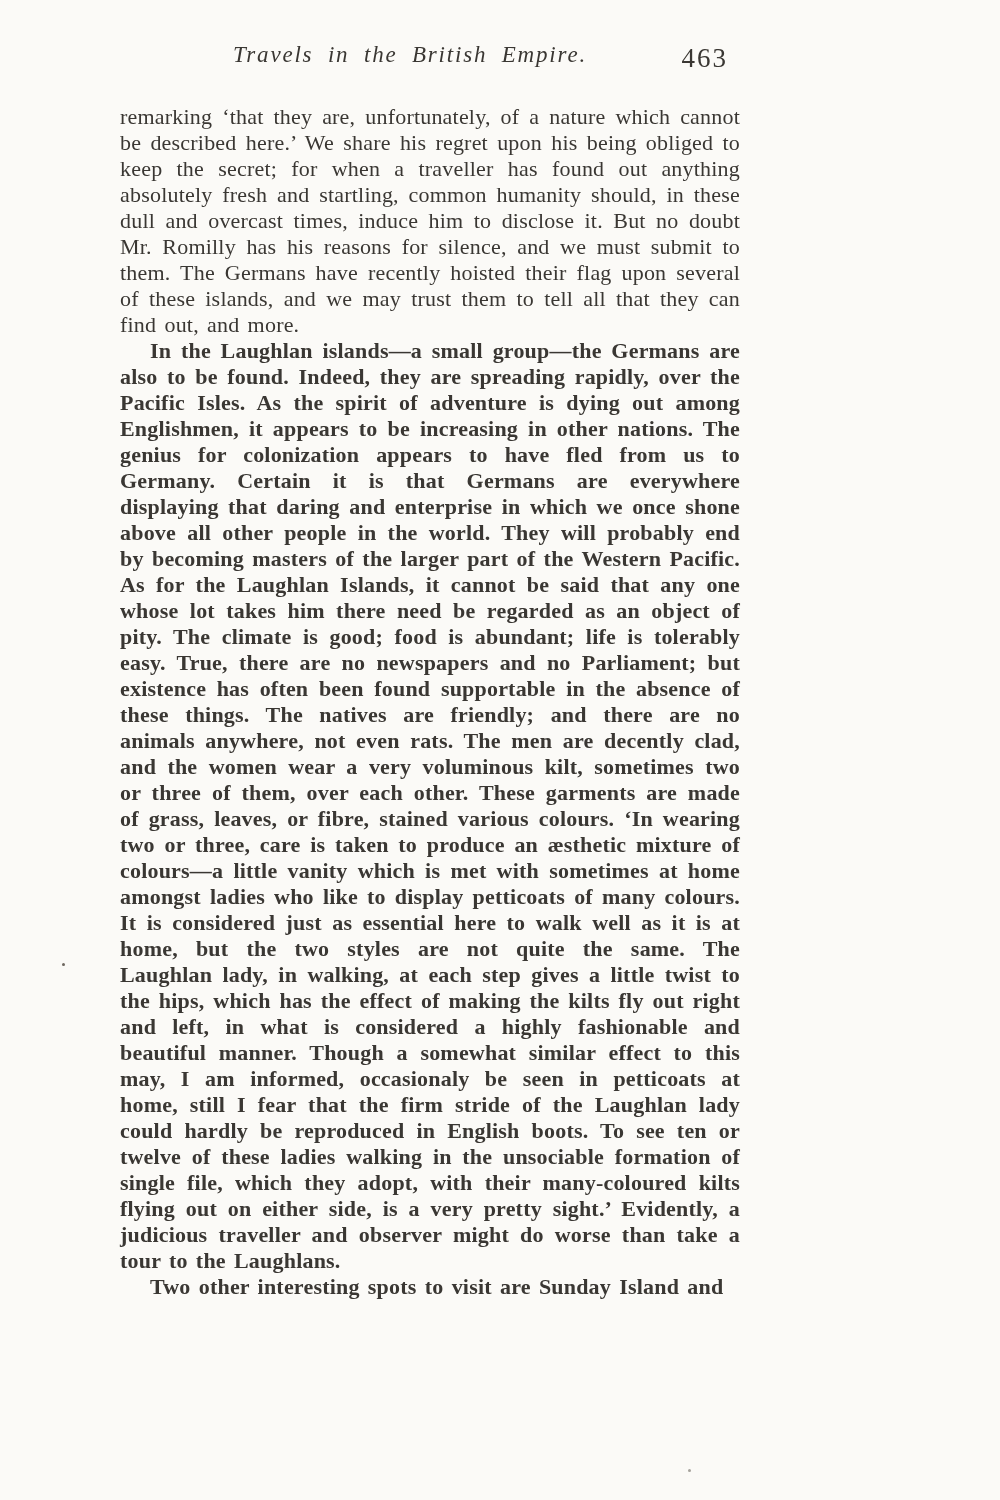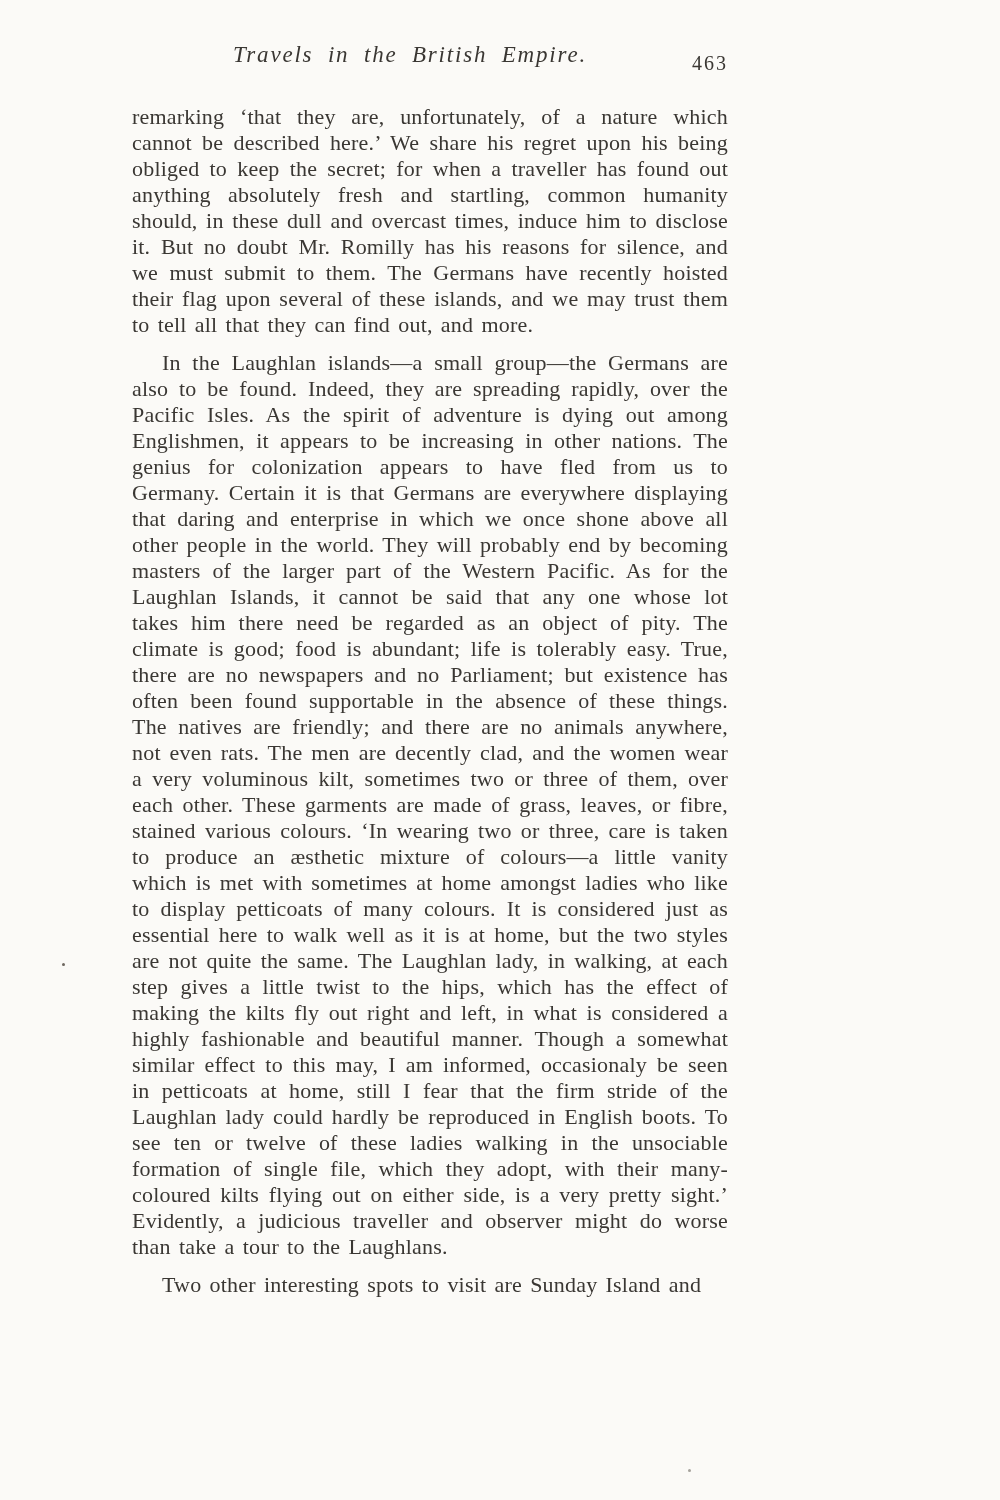--- a/index.html
+++ b/index.html
@@ -34,36 +34,37 @@
     display: block;
     text-align: center;
     font-style: italic;
     letter-spacing: 1.8px;
     word-spacing: 7px;
     padding-right: 40px;
   }
   .head-page {
     position: absolute;
     right: 12px;
-    top: 10px;
-    font-size: 20px;
+    top: 1px;
+    font-size: 27px;
     letter-spacing: 2px;
   }
   .body-text {
     font-size: 22px;
     line-height: 26px;
     text-align: justify;
     letter-spacing: 0.2px;
     word-spacing: 2.5px;
   }
   .body-text p {
-    margin: 12px;
+    margin: 0;
   }
   .body-text p.indent {
     text-indent: 30px;
+    font-weight: bold;
   }
   .speck {
     position: absolute;
     background: #6d675f;
     border-radius: 50%;
   }
   .speck-1 { left: 62px; top: 963px; width: 3px; height: 3px; }
   .speck-2 { left: 688px; top: 1469px; width: 3px; height: 3px; opacity: 0.6; }
 </style>
 </head>

